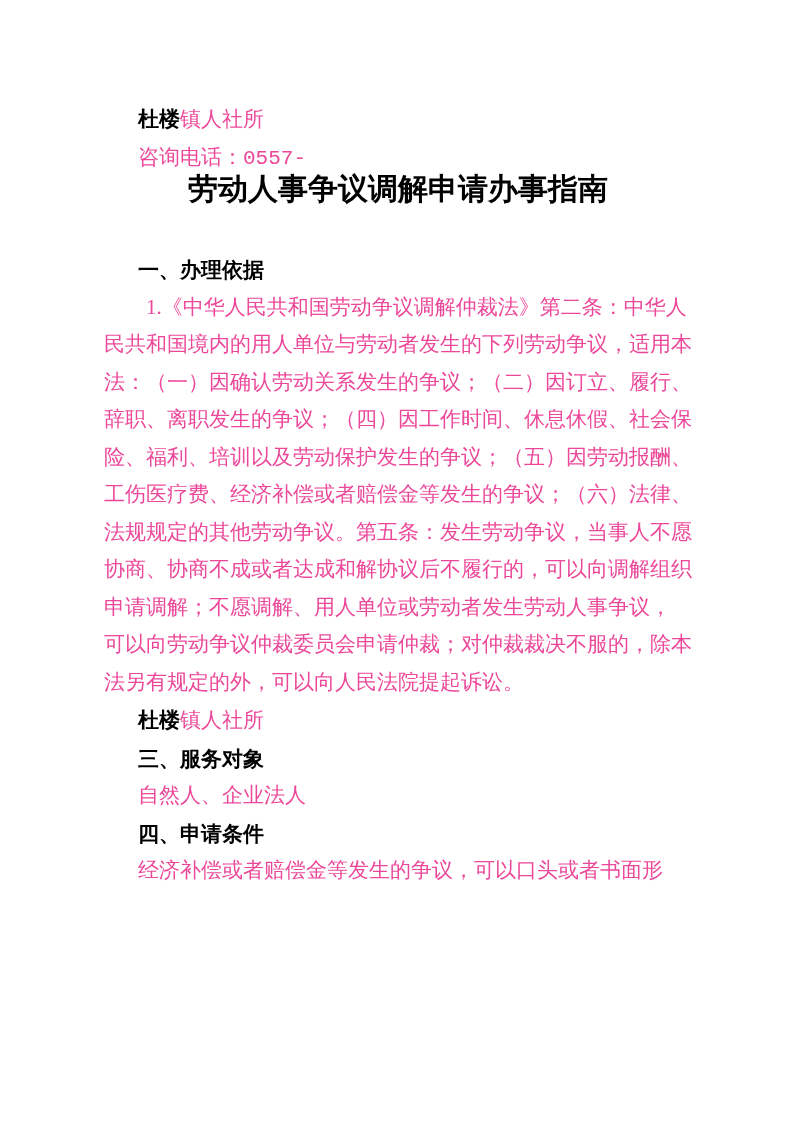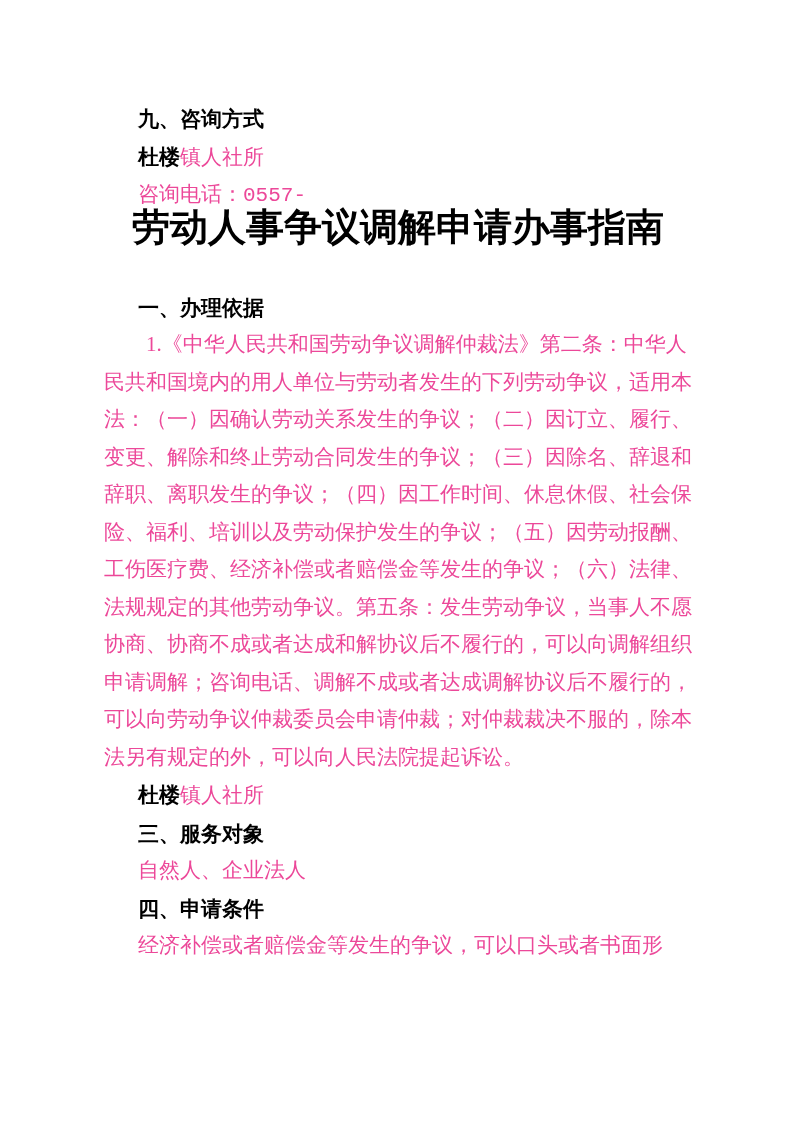--- a/index.html
+++ b/index.html
@@ -39,58 +39,56 @@
   .body-font {
     font-family:"Liberation Serif","DejaVu Serif",serif;
     font-weight:normal;
     color:#ec4899;
   }
   .digits {
     font-family:Liberation Mono, monospace;
   }
   .doc-title {
     margin:-10px 0 40px 0;
-    font-size:38px;
+    font-size:30px;
     line-height:44px;
     text-align:center;
     font-family:"Liberation Serif","DejaVu Serif",serif;
     font-weight:bold;
     color:#000000;
     white-space:nowrap;
   }
   .para { margin:0; }
 </style>
 </head>
 <body>
 
 <div class="page">
   <div class="content">
 
-    <div class="line hei lead-line">九、咨询方式</div>
 
     <div class="line lead-line"><span class="hei">杜楼</span><span class="body-font">镇人社所</span></div>
 
     <div class="line lead-line body-font"><span>咨询电话：</span><span class="digits">0557-</span></div>
 
 
     <h1 class="doc-title">劳动人事争议调解申请办事指南</h1>
 
     <div class="line hei heading">一、办理依据</div>
 
     <div class="para">
       <div class="line body-font first-indent">1.《中华人民共和国劳动争议调解仲裁法》第二条：中华人</div>
       <div class="line body-font">民共和国境内的用人单位与劳动者发生的下列劳动争议，适用本</div>
       <div class="line body-font">法：（一）因确认劳动关系发生的争议；（二）因订立、履行、</div>
-      <div class="line body-font">变更、解除和终止劳动合同发生的争议；（三）因除名、辞退和</div>
       <div class="line body-font">辞职、离职发生的争议；（四）因工作时间、休息休假、社会保</div>
       <div class="line body-font">险、福利、培训以及劳动保护发生的争议；（五）因劳动报酬、</div>
       <div class="line body-font">工伤医疗费、经济补偿或者赔偿金等发生的争议；（六）法律、</div>
       <div class="line body-font">法规规定的其他劳动争议。第五条：发生劳动争议，当事人不愿</div>
       <div class="line body-font">协商、协商不成或者达成和解协议后不履行的，可以向调解组织</div>
-      <div class="line body-font">申请调解；咨询电话、调解不成或者达成调解协议后不履行的，</div>
+      <div class="line body-font">申请调解；不愿调解、用人单位或劳动者发生劳动人事争议，</div>
       <div class="line body-font">可以向劳动争议仲裁委员会申请仲裁；对仲裁裁决不服的，除本</div>
       <div class="line body-font">法另有规定的外，可以向人民法院提起诉讼。</div>
     </div>
 
 
     <div class="line lead-line"><span class="hei">杜楼</span><span class="body-font">镇人社所</span></div>
 
     <div class="line hei heading">三、服务对象</div>
 
     <div class="line body-font lead-line">自然人、企业法人</div>

